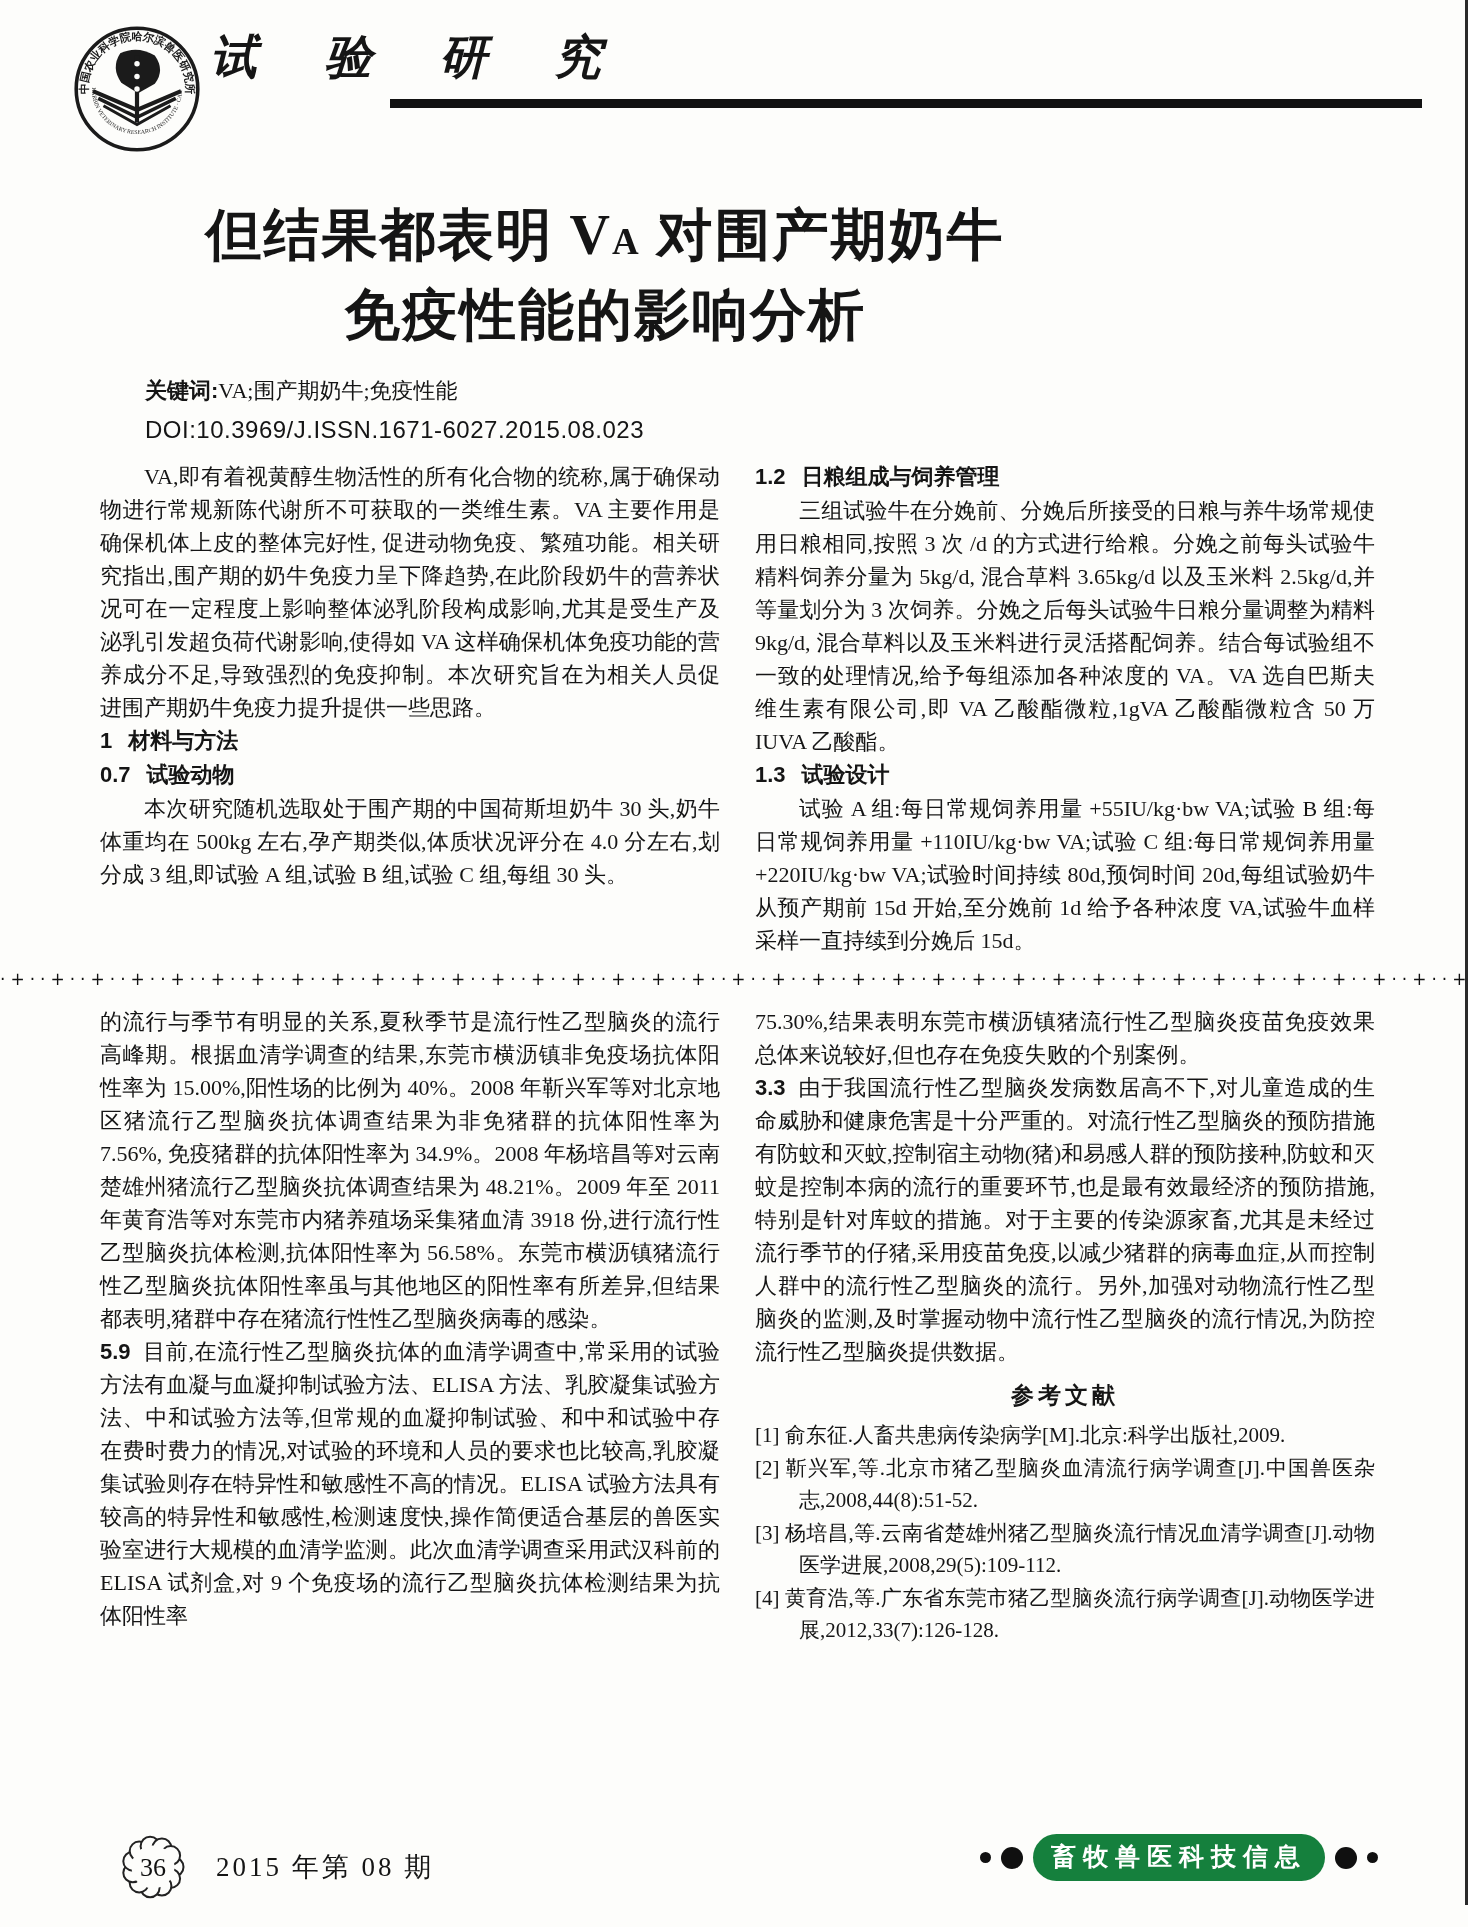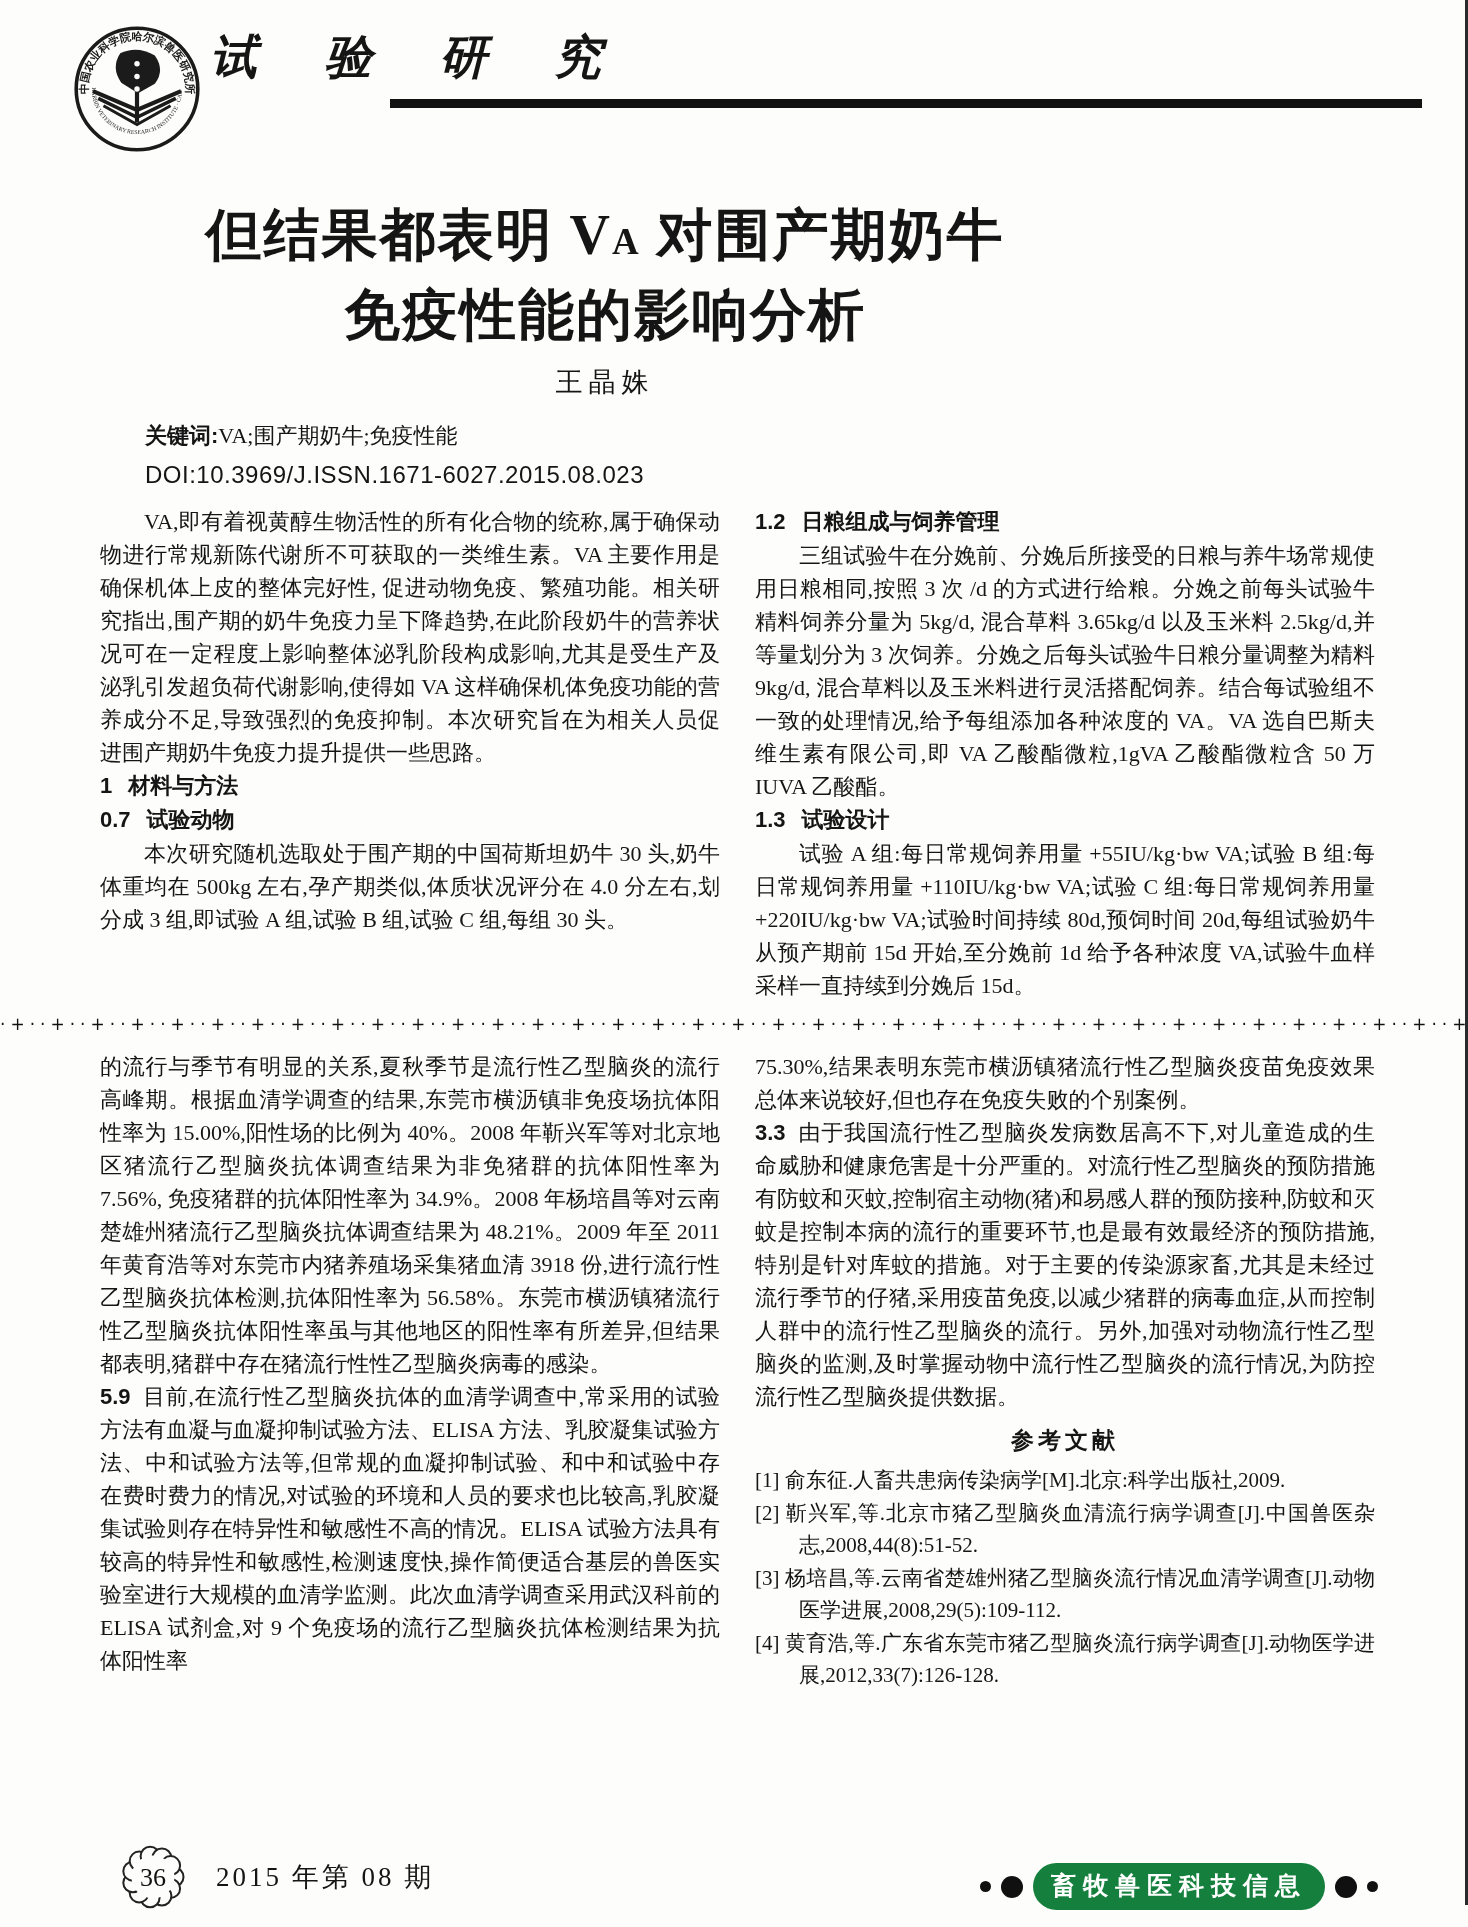--- a/index.html
+++ b/index.html
@@ -47,21 +47,21 @@
     font-family:"DejaVu Sans","Liberation Sans",sans-serif;
   }
   
   .bottom-cols{margin-top:8px;}
   .refs-title{text-align:center;font-weight:bold;font-size:23px;margin:12px 0 8px;
     font-family:"Liberation Sans","DejaVu Sans",sans-serif;letter-spacing:4px;}
   .ref{font-size:21px;line-height:32.5px;padding-left:44px;text-indent:-44px;text-align:justify;}
   
   .pagefooter{
     position:absolute;left:100px;right:90px;top:1834px;height:76px;
-    display:flex;justify-content:space-between;align-items:flex-end;
+    display:flex;justify-content:space-between;align-items:flex-start;
   }
   .footer-left{display:flex;align-items:center;}
   .flower{width:70px;height:66px;margin-left:18px;}
   .issue{font-size:27px;letter-spacing:3px;margin-left:28px;white-space:nowrap;}
   .badge-group{display:flex;align-items:center;gap:10px;}
   .dot-sm{width:11px;height:11px;border-radius:50%;background:#101010;}
   .dot-lg{width:22px;height:22px;border-radius:50%;background:#101010;}
   .pill{
     background:#15803d;color:#fff;font-weight:bold;font-size:25px;letter-spacing:7px;
     padding:6px 18px 8px;border-radius:26px;white-space:nowrap;
@@ -98,21 +98,20 @@
       </g>
     </svg>
     <div class="hdr-label">试 验 研 究</div>
     <div class="hdr-rule"></div>
   </div>
 
   <div class="titleblock">
     <h1 class="title"><span><span>但结果都表明</span><span> <span>V</span><span class="va-a">A</span> </span><span>对围产期奶牛</span></span><br>
       <span>免疫性能的影响分析</span>
     </h1>
-    <div class="author">王晶姝</div>
   </div>
 
   <div class="meta">
     <div class="kw">
       <span class="kw-label">关键词:</span><span>VA;围产期奶牛;免疫性能</span>
     </div>
     <div class="doi">DOI:10.3969/J.ISSN.1671-6027.2015.08.023</div>
   </div>
 
   <div class="cols top-cols">

